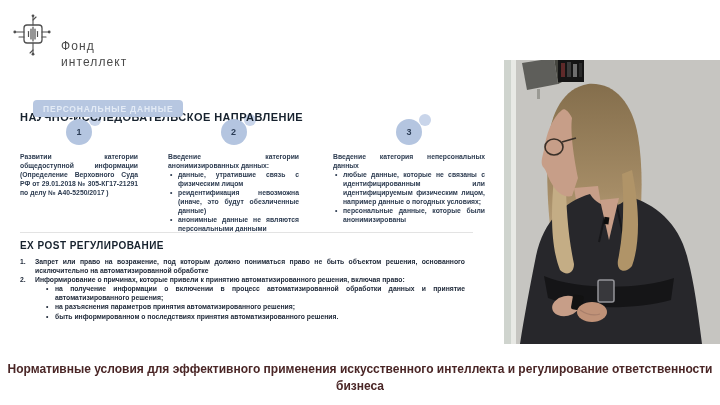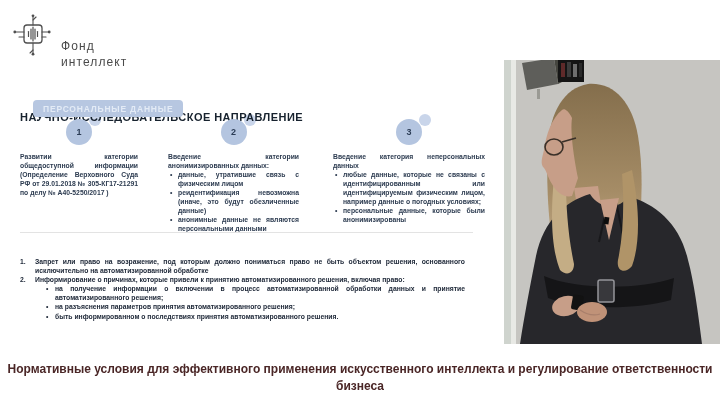--- a/index.html
+++ b/index.html
@@ -127,20 +127,21 @@
         <span>3</span>
         </div>
     </div>
     <div class="col-intro">Введение категория неперсональных данных</div>
     <div class="col-bullet">любые данные, которые не связаны с идентифицированным или идентифицируемым физическим лицом, например данные о погодных условиях;</div>
     <div class="col-bullet">персональные данные, которые были анонимизированы</div>
   </div>
 
   <div class="divider"></div>
 
+  <div class="xp-heading">EX POST РЕГУЛИРОВАНИЕ</div>
   <div class="xp-list">
     <div class="xp-item">
       <span class="xp-num">1.</span>
       <span class="xp-text">Запрет или право на возражение, под которым должно пониматься право не быть объектом решения, основанного исключительно на автоматизированной обработке</span>
     </div>
     <div class="xp-item">
       <span class="xp-num">2.</span>
       <span class="xp-text">Информирование о причинах, которые привели к принятию автоматизированного решения, включая право:</span>
     </div>
     <div class="xp-sub">

